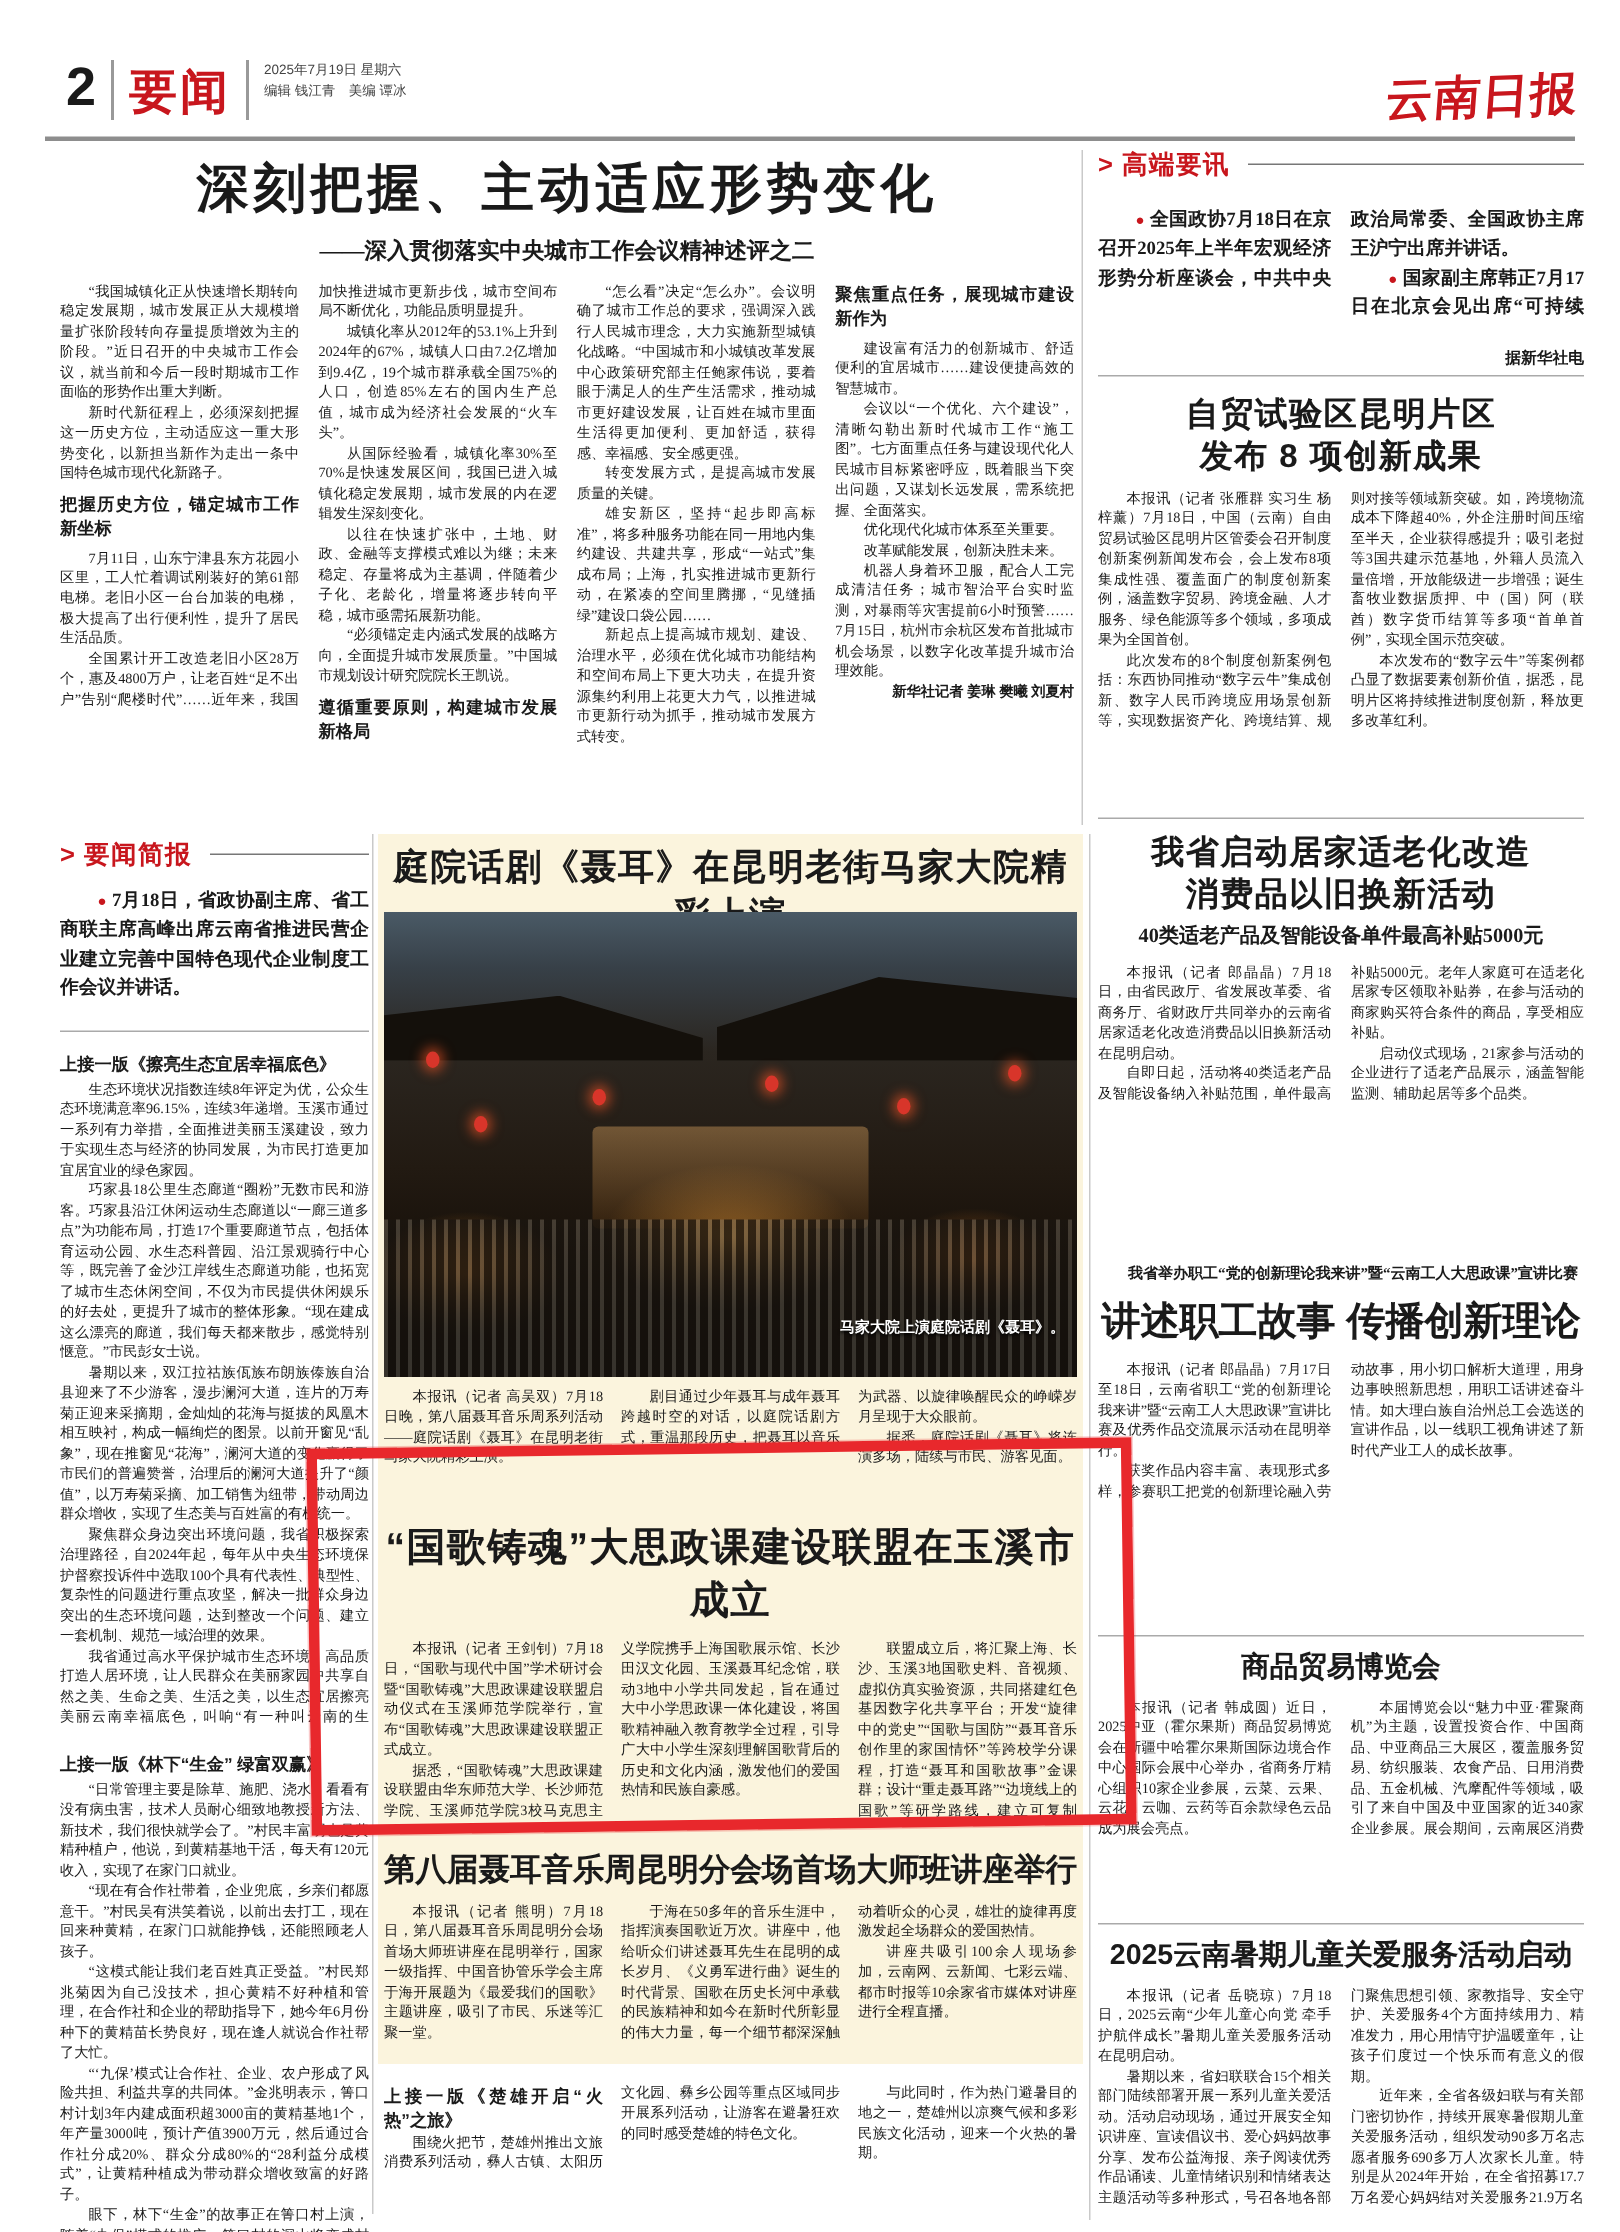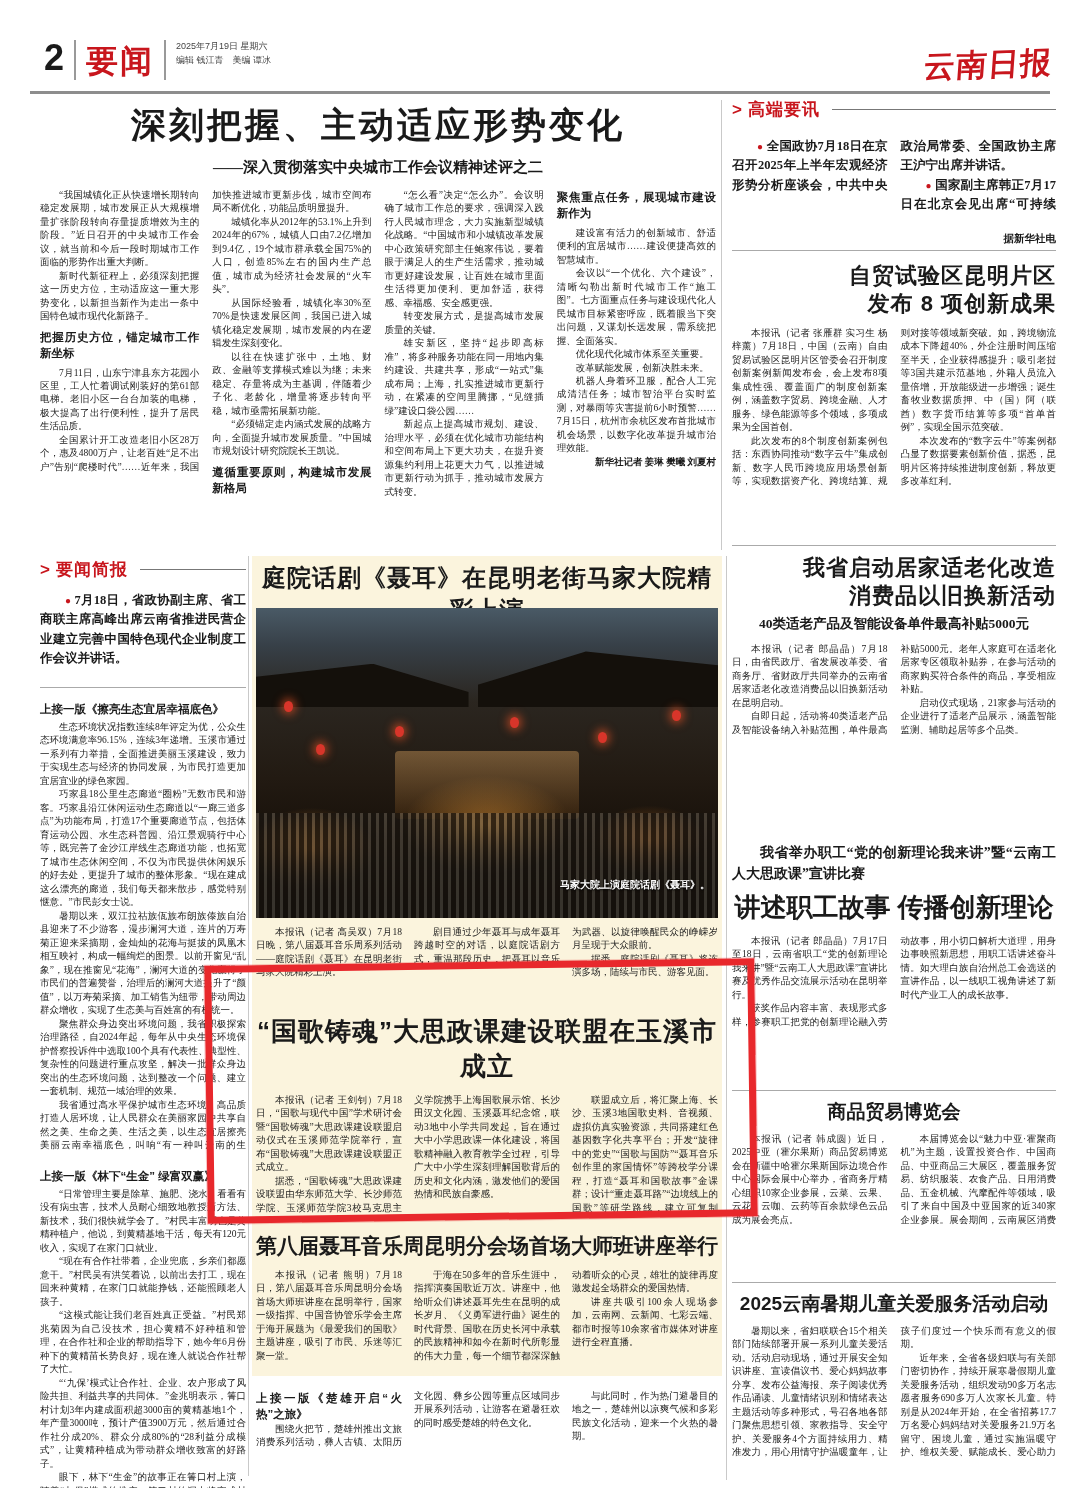--- a/index.html
+++ b/index.html
@@ -16,42 +16,42 @@
   .dateline{font-size:9px;color:#444;line-height:1.5;}
   .masthead{font-size:31px;font-weight:900;color:#c8161d;transform:rotate(-2deg) skewX(-6deg);
             letter-spacing:1px;font-family:"Liberation Serif",serif;}
   .toprule{background:#8d8d8d;height:3px;}
   .hrule{background:#aaa;height:1px;}
   .vrule{background:#c9c9c9;width:1px;}
   
   h1,h2,h3,h4{margin:0;font-weight:900;}
   .mainhead{font-size:35px;letter-spacing:3px;}
   .mainsub{font-size:15px;font-weight:bold;margin-top:9px;}
-  .rhead{font-size:22px;letter-spacing:1px;line-height:1.25;text-align:right;}
+  .rhead{font-size:22px;letter-spacing:1px;line-height:1.25;}
   .rhead-sm{font-size:19px;letter-spacing:0;line-height:1.3;}
   .midhead{font-size:24px;letter-spacing:1px;}
   .guogehead{font-size:26px;letter-spacing:1px;}
   
   .bodytxt{font-size:9.5px;line-height:1.42;text-align:justify;overflow:hidden;}
   .bodytxt p{margin:0;text-indent:2em;}
   .bodytxt h4{font-size:11.5px;margin:5px 0;text-indent:0;font-family:"Liberation Sans",sans-serif;}
   .cols2{column-count:2;column-gap:13px;}
   .cols3{column-count:3;column-gap:12px;}
   .cols4{column-count:4;column-gap:13px;}
   .byline-end{text-align:right;text-indent:0 !important;font-weight:bold;}
   
   .seclabel{display:flex;align-items:center;gap:6px;}
   .chev{color:#c8161d;font-weight:900;font-size:17px;font-family:"Liberation Sans",sans-serif;}
   .seclabel .txt{color:#c8161d;font-weight:900;font-size:17px;letter-spacing:1px;}
   .seclabel .line{flex:1;height:1px;background:#777;margin-left:6px;}
   .brieftxt{font-size:12.5px;font-weight:600;line-height:1.55;text-align:justify;}
   .brieftxt p{margin:0;text-indent:2em;}
   .dot{color:#c8161d;font-size:10px;}
   .credit{font-size:10.5px;font-weight:bold;text-align:right;}
-  .kicker{font-size:14px;font-weight:bold;line-height:1.5;text-align:justify;}
+  .kicker{font-size:10px;font-weight:bold;line-height:1.5;text-align:justify;}
   .kicker p{margin:0;text-indent:2em;}
   .subdeck{font-size:13.5px;font-weight:bold;}
   .conttitle{font-size:11.5px;font-weight:900;font-family:"Liberation Sans",sans-serif;}
   
   .cream{background:#fbf4dd;}
   
   .photo{overflow:hidden;background:
      radial-gradient(90px 60px at 12% 78%, rgba(255,150,40,.55), rgba(255,150,40,0) 70%),
      radial-gradient(120px 70px at 50% 70%, rgba(255,170,60,.5), rgba(255,170,60,0) 70%),
      radial-gradient(80px 50px at 85% 75%, rgba(255,140,40,.45), rgba(255,140,40,0) 70%),
@@ -186,20 +186,21 @@
     <div class="bodytxt cols2" style="margin-top:8px;height:116px;">
         <p>本报讯（记者 韩成圆）近日，2025中亚（霍尔果斯）商品贸易博览会在新疆中哈霍尔果斯国际边境合作中心国际会展中心举办，省商务厅精心组织10家企业参展，云菜、云果、云花、云咖、云药等百余款绿色云品成为展会亮点。</p>
         <p>本届博览会以“魅力中亚·霍聚商机”为主题，设置投资合作、中国商品、中亚商品三大展区，覆盖服务贸易、纺织服装、农食产品、日用消费品、五金机械、汽摩配件等领域，吸引了来自中国及中亚国家的近340家企业参展。展会期间，云南展区消费者、采购商络绎不绝，他们详细询问产品价格、产量、供货周期等信息。</p>
       </div>
   </div>
   <div class="abs hrule" style="left:732px;top:1282px;width:324px;"></div>
 
   <div class="abs" style="left:732px;top:1292px;width:324px;">
     <h2 class="rhead-sm sans center">2025云南暑期儿童关爱服务活动启动</h2>
     <div class="bodytxt cols2" style="margin-top:8px;height:152px;">
+        <p>本报讯（记者 岳晓琼）7月18日，2025云南“少年儿童心向党 牵手护航伴成长”暑期儿童关爱服务活动在昆明启动。</p>
         <p>暑期以来，省妇联联合15个相关部门陆续部署开展一系列儿童关爱活动。活动启动现场，通过开展安全知识讲座、宣读倡议书、爱心妈妈故事分享、发布公益海报、亲子阅读优秀作品诵读、儿童情绪识别和情绪表达主题活动等多种形式，号召各地各部门聚焦思想引领、家教指导、安全守护、关爱服务4个方面持续用力、精准发力，用心用情守护温暖童年，让孩子们度过一个快乐而有意义的假期。</p>
         <p>近年来，全省各级妇联与有关部门密切协作，持续开展寒暑假期儿童关爱服务活动，组织发动90多万名志愿者服务690多万人次家长儿童。特别是从2024年开始，在全省招募17.7万名爱心妈妈结对关爱服务21.9万名留守、困境儿童，通过实施温暖守护、维权关爱、赋能成长、爱心助力4个计划，共同为孩子们撑起一片爱的天空。</p>
       </div>
   </div>
 
   <div class="abs" style="left:40px;top:558px;width:206px;">
     <div class="seclabel">
       <span class="chev">&gt;</span>
       <span class="txt">要闻简报</span>
       <span class="line"></span>

